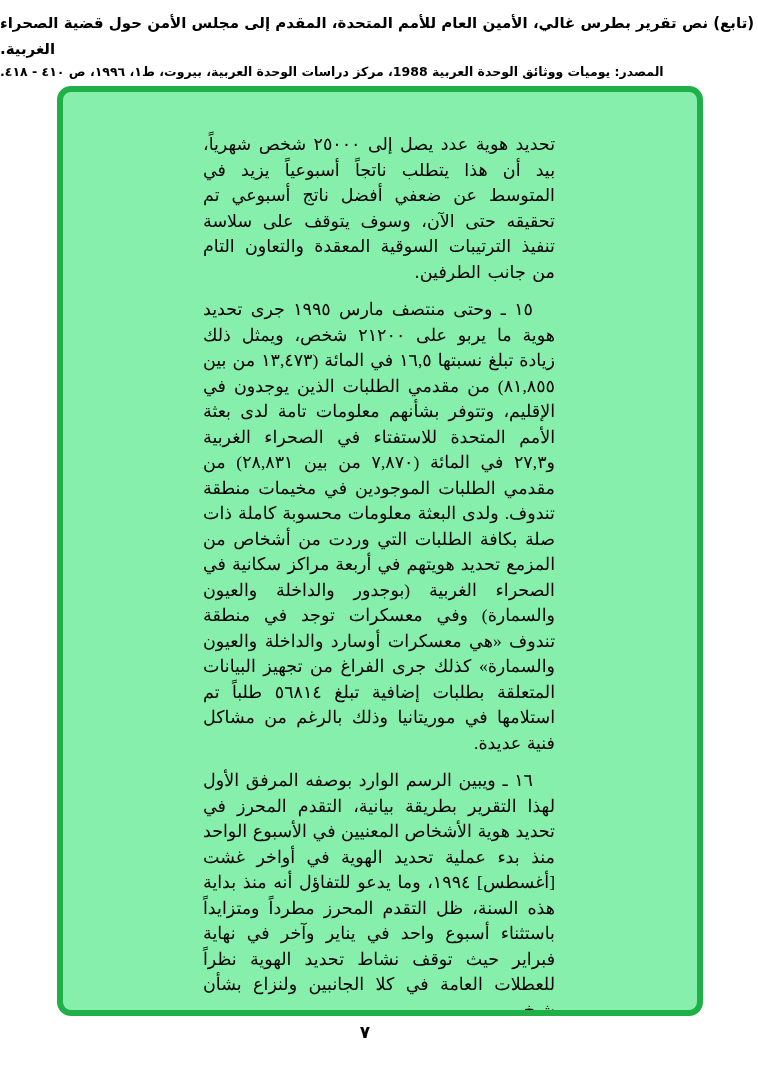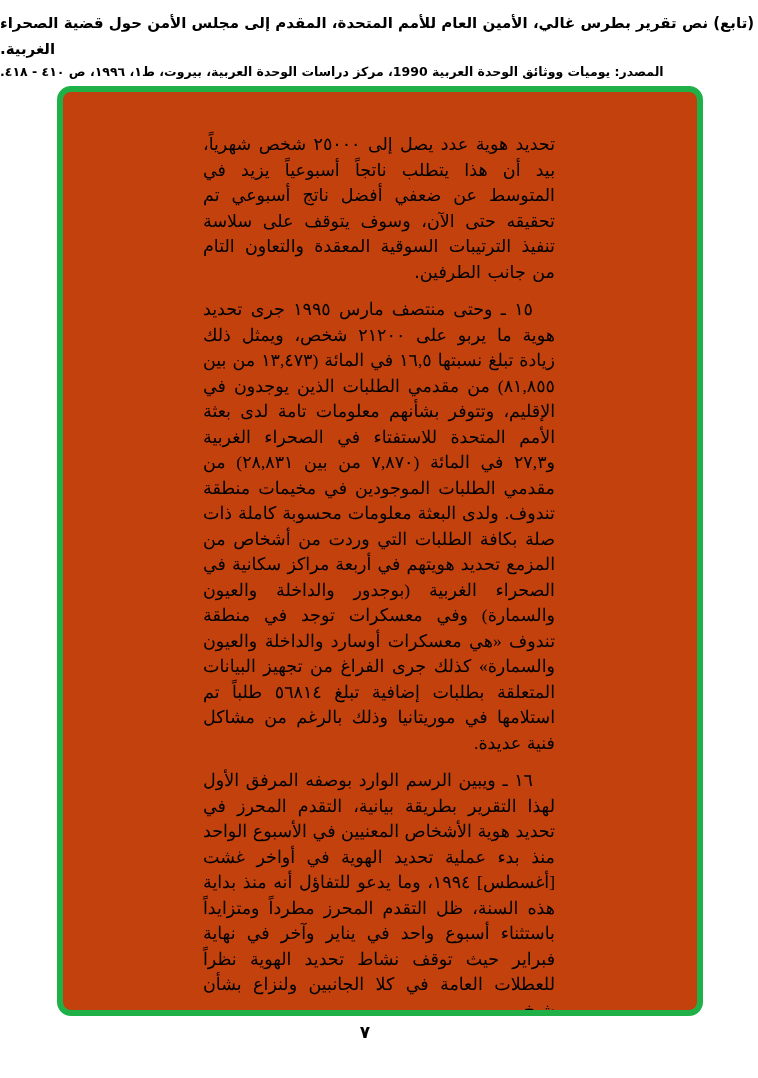--- a/index.html
+++ b/index.html
@@ -38,21 +38,21 @@
   }
   .frame {
     position: absolute;
     left: 57px;
     top: 86px;
     width: 646px;
     height: 930px;
     box-sizing: border-box;
     border: 6px solid #1fb148;
     border-radius: 14px;
-    background: #c2410c;
+    background: #86efac;
     overflow: hidden;
   }
   .textcol {
     position: absolute;
     top: 40px;
     left: 140px;
     width: 352px;
     direction: rtl;
   }
   .para {
@@ -77,21 +77,21 @@
     font-weight: bold;
   }
 </style>
 </head>
 <body>
 
 <div class="page">
 
   <div class="header">
     <div class="line1">(تابع) نص تقرير بطرس غالي، الأمين العام للأمم المتحدة، المقدم إلى مجلس الأمن حول قضية الصحراء الغربية.</div>
-    <div class="line2">المصدر: يوميات ووثائق الوحدة العربية 1990، مركز دراسات الوحدة العربية، بيروت، ط١، ١٩٩٦، ص ٤١٠ - ٤١٨.</div>
+    <div class="line2">المصدر: يوميات ووثائق الوحدة العربية 1988، مركز دراسات الوحدة العربية، بيروت، ط١، ١٩٩٦، ص ٤١٠ - ٤١٨.</div>
   </div>
 
   <div class="frame">
     <div class="textcol">
       <p class="para">تحديد هوية عدد يصل إلى ٢٥٠٠٠ شخص شهرياً، بيد أن هذا يتطلب ناتجاً أسبوعياً يزيد في المتوسط عن ضعفي أفضل ناتج أسبوعي تم تحقيقه حتى الآن، وسوف يتوقف على سلاسة تنفيذ الترتيبات السوقية المعقدة والتعاون التام من جانب الطرفين.</p>
       <p class="para indented">١٥ ـ وحتى منتصف مارس ١٩٩٥ جرى تحديد هوية ما يربو على ٢١٢٠٠ شخص، ويمثل ذلك زيادة تبلغ نسبتها ١٦,٥ في المائة (١٣,٤٧٣ من بين ٨١,٨٥٥) من مقدمي الطلبات الذين يوجدون في الإقليم، وتتوفر بشأنهم معلومات تامة لدى بعثة الأمم المتحدة للاستفتاء في الصحراء الغربية و٢٧,٣ في المائة (٧,٨٧٠ من بين ٢٨,٨٣١) من مقدمي الطلبات الموجودين في مخيمات منطقة تندوف. ولدى البعثة معلومات محسوبة كاملة ذات صلة بكافة الطلبات التي وردت من أشخاص من المزمع تحديد هويتهم في أربعة مراكز سكانية في الصحراء الغربية (بوجدور والداخلة والعيون والسمارة) وفي معسكرات توجد في منطقة تندوف «هي معسكرات أوسارد والداخلة والعيون والسمارة» كذلك جرى الفراغ من تجهيز البيانات المتعلقة بطلبات إضافية تبلغ ٥٦٨١٤ طلباً تم استلامها في موريتانيا وذلك بالرغم من مشاكل فنية عديدة.</p>
       <p class="para indented">١٦ ـ ويبين الرسم الوارد بوصفه المرفق الأول لهذا التقرير بطريقة بيانية، التقدم المحرز في تحديد هوية الأشخاص المعنيين في الأسبوع الواحد منذ بدء عملية تحديد الهوية في أواخر غشت [أغسطس] ١٩٩٤، وما يدعو للتفاؤل أنه منذ بداية هذه السنة، ظل التقدم المحرز مطرداً ومتزايداً باستثناء أسبوع واحد في يناير وآخر في نهاية فبراير حيث توقف نشاط تحديد الهوية نظراً للعطلات العامة في كلا الجانبين ولنزاع بشأن شيخ.</p>
 
     </div>
   </div>

